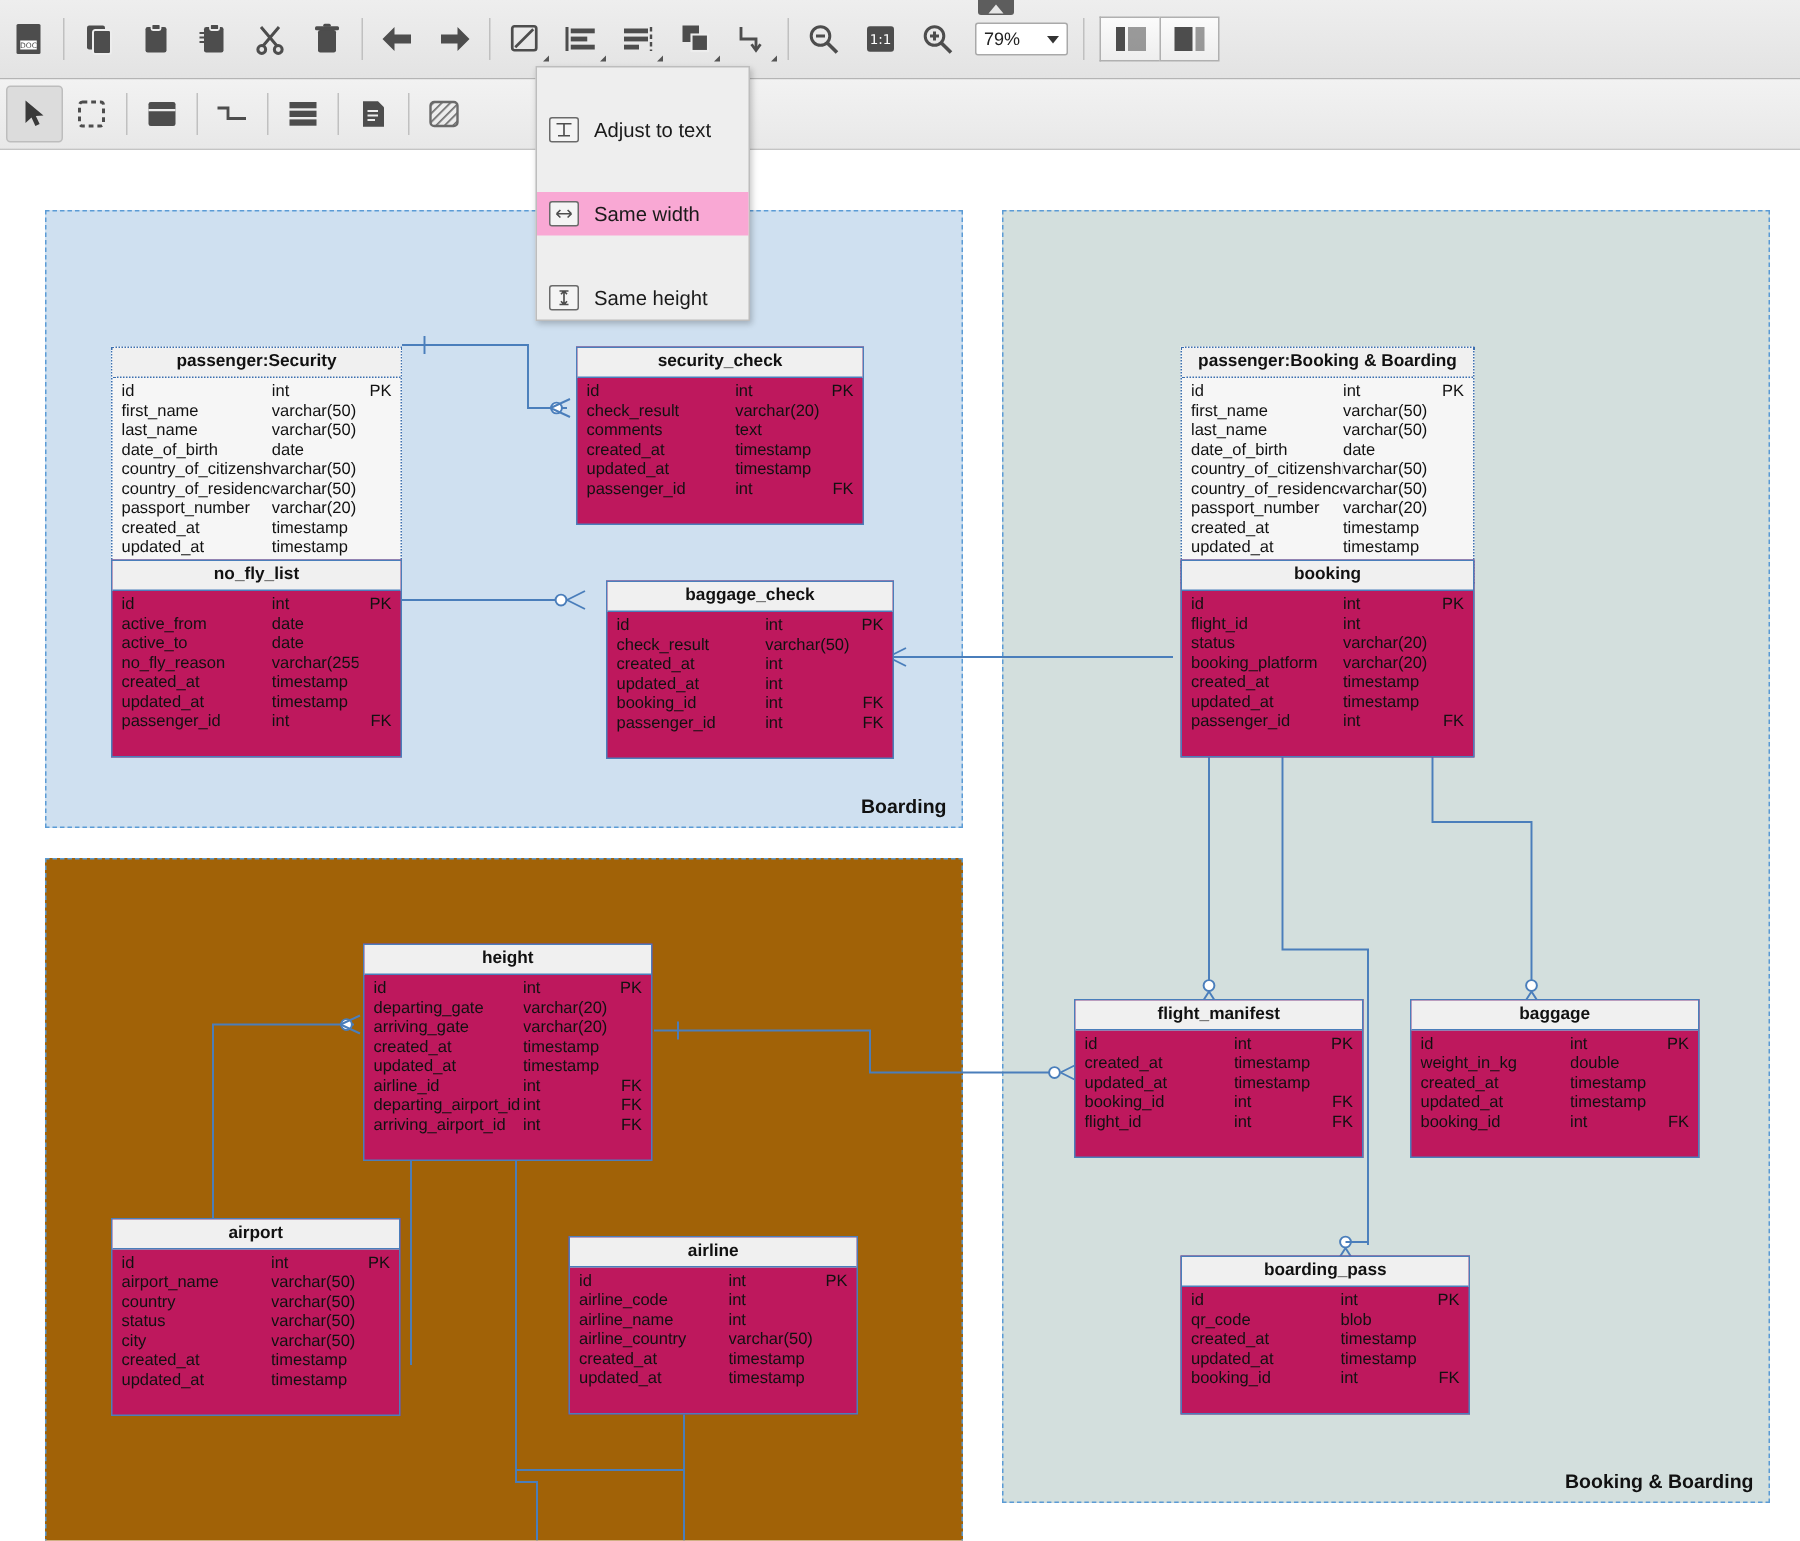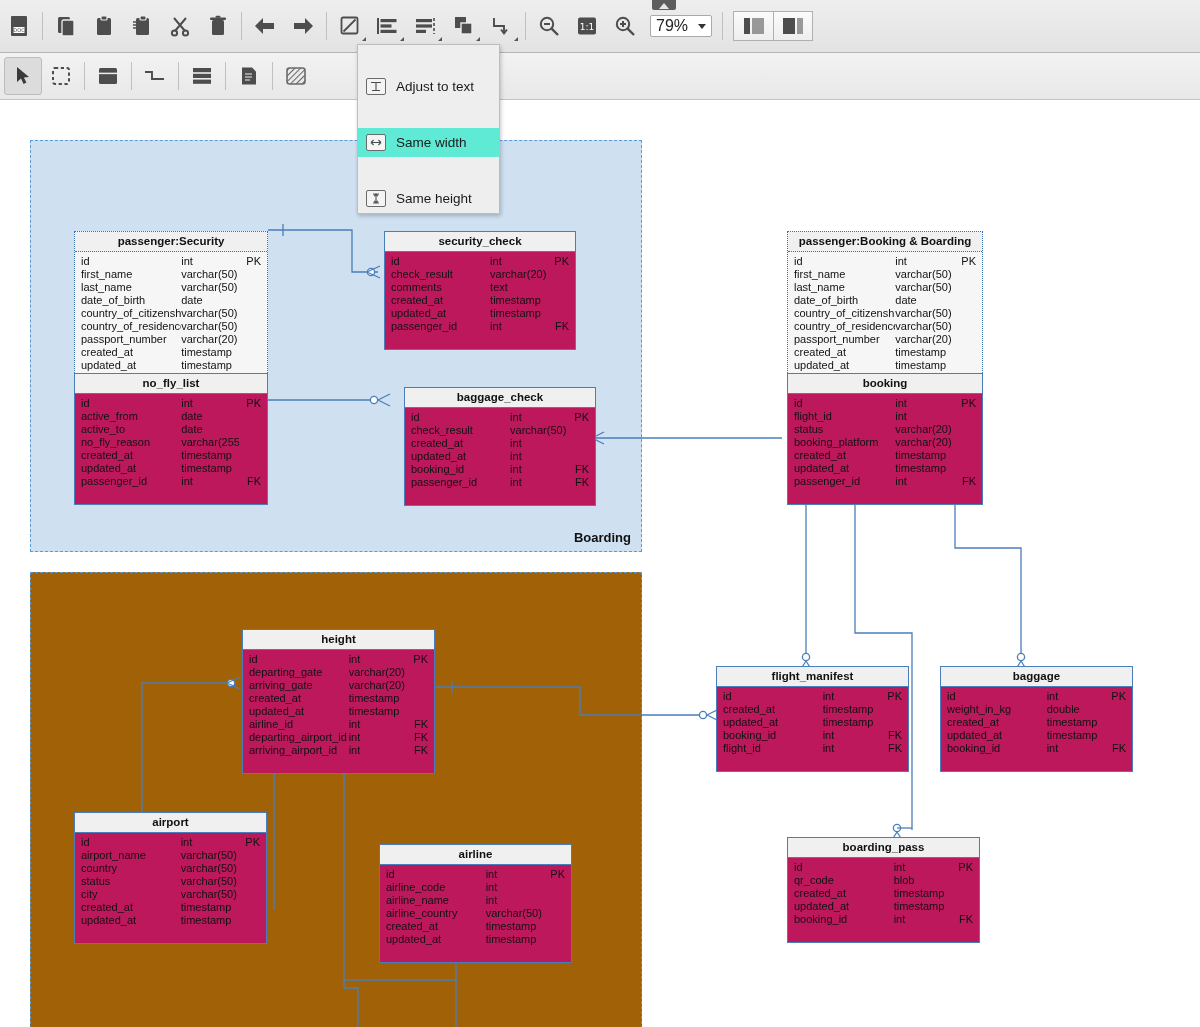--- a/index.html
+++ b/index.html
@@ -30,21 +30,21 @@
   }
   .tb-btn.active{background:#dcdcdc;border:1px solid #bdbdbd;box-sizing:border-box;}
   .tb-btn svg{display:block;}
   .corner{
     position:absolute;right:3px;bottom:4px;width:0;height:0;
     border-left:4px solid transparent;border-bottom:4px solid #555;
   }
   #zoom-select{
     width:62px;height:22px;background:#fff;border:1px solid #a9a9a9;border-radius:2px;
     display:flex;align-items:center;justify-content:space-between;padding:0 5px;
-    font-size:16px;color:#222;margin-left:6px;box-sizing:border-box;
+    font-size:12px;color:#222;margin-left:6px;box-sizing:border-box;
   }
   #zoom-select .cv{width:0;height:0;border-left:4px solid transparent;border-right:4px solid transparent;border-top:5px solid #333;}
   .panebtn{
     width:40px;height:30px;border:1px solid #b0b0b0;background:linear-gradient(#fbfbfb,#eeeeee);
     display:flex;align-items:center;justify-content:center;box-sizing:border-box;
   }
   .panebtn:first-child{border-right:none;}
   
   #collapse-tab{
     position:absolute;left:652px;top:-4px;width:24px;height:14px;background:#5d5d5d;
@@ -54,21 +54,21 @@
   #align-menu{
     position:absolute;left:357px;top:44px;width:141px;
     background:#eeeeee;border:1px solid #bdbdbd;
     box-shadow:1px 2px 4px rgba(0,0,0,.22);
     z-index:60;
   }
   .menu-item{
     height:29px;display:flex;align-items:center;padding-left:8px;
     font-size:13.5px;color:#1a1a1a;box-sizing:border-box;margin-top:27px;
   }
-  .menu-item.sel{background:#5eead4;}
+  .menu-item.sel{background:#f9a8d4;}
   .menu-ico{width:20px;height:17px;border:1px solid #6a6a6a;border-radius:2px;background:#f4f4f4;
     margin-right:10px;display:flex;align-items:center;justify-content:center;box-sizing:border-box;}
   
   #canvas{position:absolute;left:0;top:100px;width:1200px;height:927px;background:#fff;overflow:hidden;}
   .region{position:absolute;border:1.5px dashed #5b9bd5;box-sizing:border-box;}
   .region-label{position:absolute;right:10px;bottom:6px;font-size:13px;font-weight:bold;color:#111;}
   
   .tbl{position:absolute;background:#be185d;border:1.5px solid #4a7ebb;box-sizing:border-box;z-index:10;}
   .tbl.selected{border:1.5px dotted #3b6fb0;background:#f6f6f6;margin-top:36px;}
   .tbl-title{
@@ -325,20 +325,23 @@
 </div>
 
 <div id="canvas">
 
   <div class="region" style="left:30px;top:40px;width:612px;height:412px;background:#cfe0f0;">
     <span class="region-label">Boarding</span>
   </div>
   <div class="region" style="left:30px;top:472px;width:612px;height:482px;background:#a16207;">
     <span class="region-label">Transport</span>
   </div>
+  <div class="region" style="left:668px;top:40px;width:512px;height:862px;background:#d3dfdd;">
+    <span class="region-label">Booking &amp; Boarding</span>
+  </div>
 
   <svg id="links">
     <g>
       <path class="lk" d="M268,130 L352,130 L352,172 L378,172"></path>
       <path class="lk" d="M283,124 L283,136"></path>
       <circle class="lkd" cx="371" cy="172" r="3.6"></circle>
       <path class="lk" d="M367,172 L380,166 M367,172 L380,178"></path>
     </g>
     <g>
       <path class="lk" d="M98,232 L98,272"></path>
@@ -747,21 +750,21 @@
           <span class="ky"></span>
         </div>
         <div class="row">
           <span class="nm">updated_at</span>
           <span class="ty">timestamp</span>
           <span class="ky"></span>
         </div>
       </div>
   </div>
 
-  <div class="tbl" style="left:379px;top:724px;width:193px;margin-top:20px;">
+  <div class="tbl" style="left:379px;top:724px;width:193px;">
     <div class="tbl-title">airline</div>
     <div class="tbl-body">
         <div class="row">
           <span class="nm">id</span>
           <span class="ty">int</span>
           <span class="ky">PK</span>
         </div>
         <div class="row">
           <span class="nm">airline_code</span>
           <span class="ty">int</span>

